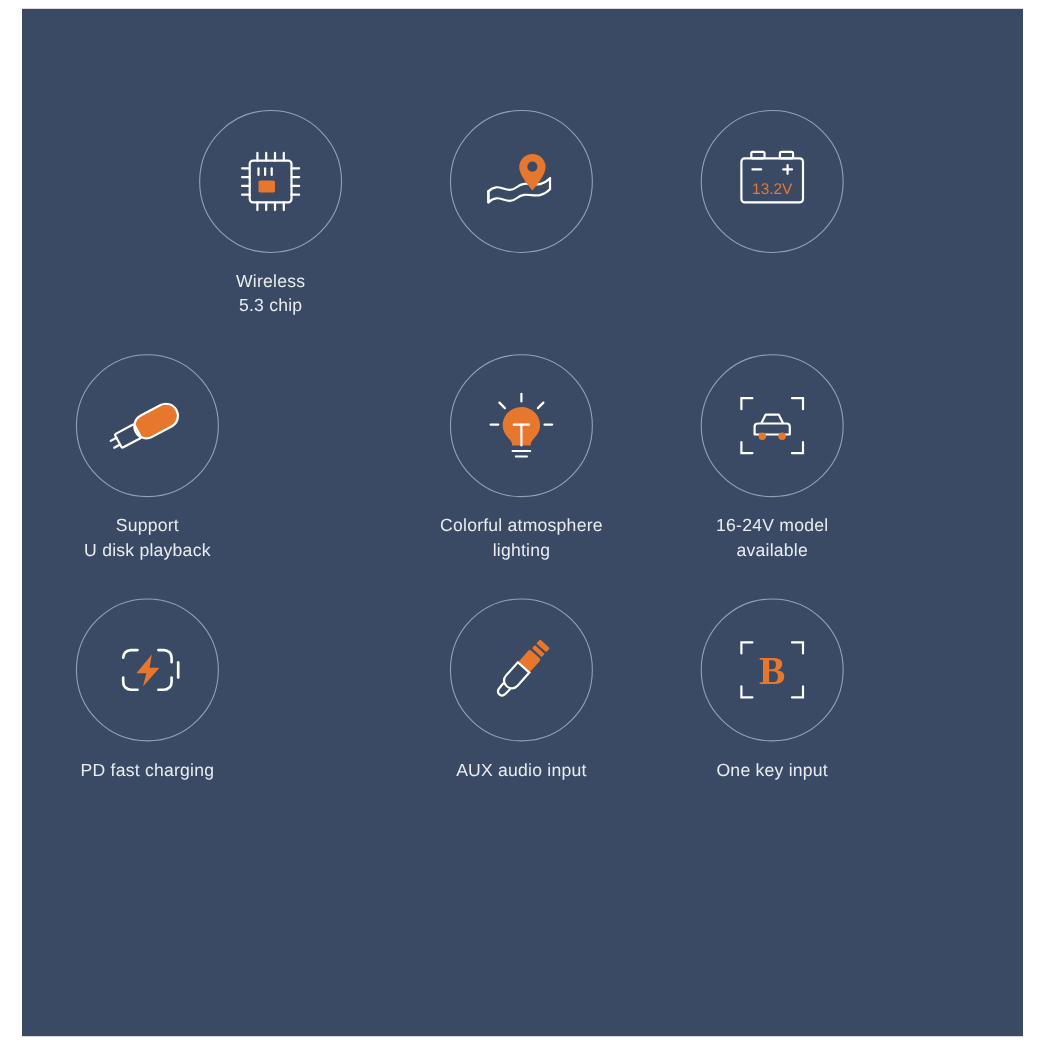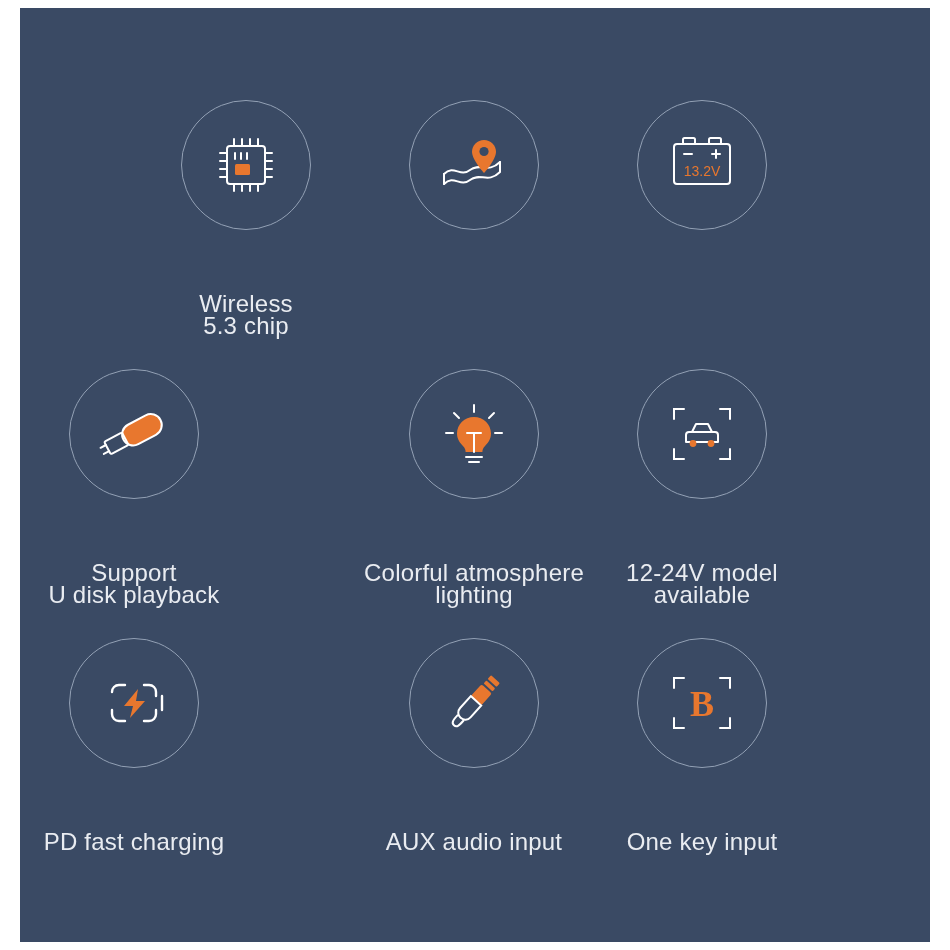--- a/index.html
+++ b/index.html
@@ -30,21 +30,20 @@
     display: flex;
     flex-wrap: wrap;
   }
   .cell {
     width: 228px;
     margin: 0 0 0 0;
     box-sizing: border-box;
     display: flex;
     flex-direction: column;
     align-items: center;
-    gap: 47px;
   }
   .cell.col0 { margin-left: 112px; }
   .cell.col1 { margin-left: 0px; }
   .cell.col2 { margin-left: 0px; }
   .row-wrap {
     width: 910px;
     display: flex;
     justify-content: flex-start;
     margin-bottom: 32px;
   }
@@ -54,21 +53,21 @@
     border-radius: 50%;
     border: 1.5px solid #93a1b5;
     display: flex;
     align-items: center;
     justify-content: center;
     box-sizing: border-box;
   }
   .label {
     margin-top: 16px;
     color: #e9ecf1;
-    font-size: 24px;
+    font-size: 16px;
     line-height: 22px;
     text-align: center;
     letter-spacing: 0.2px;
     white-space: pre-line;
     font-weight: 400;
   }
   svg { display: block; }
 </style>
 </head>
 <body>
@@ -205,21 +204,21 @@
               </g>
               <g fill="none" stroke="#ffffff" stroke-width="2" stroke-linecap="round" stroke-linejoin="round">
                 <path d="M26 45 L26 38 C26 36.3 27.2 35 29 35 L32 35 L36 27 L48 27 L52 35 L55 35 C56.8 35 58 36.3 58 38 L58 45 L26 45 Z"></path>
                 <line x1="33" y1="35" x2="51" y2="35"></line>
               </g>
               <circle cx="33" cy="46.5" r="3.4" fill="#e8772e"></circle>
               <circle cx="51" cy="46.5" r="3.4" fill="#e8772e"></circle>
             </svg>
           </span>
         </div>
-        <div class="label">12-24V model
+        <div class="label">16-24V model
 available</div>
       </div>
 
     </div>
 
     <div class="row-wrap">
 
       <div class="cell col1">
         <div class="circle">
           <span>

